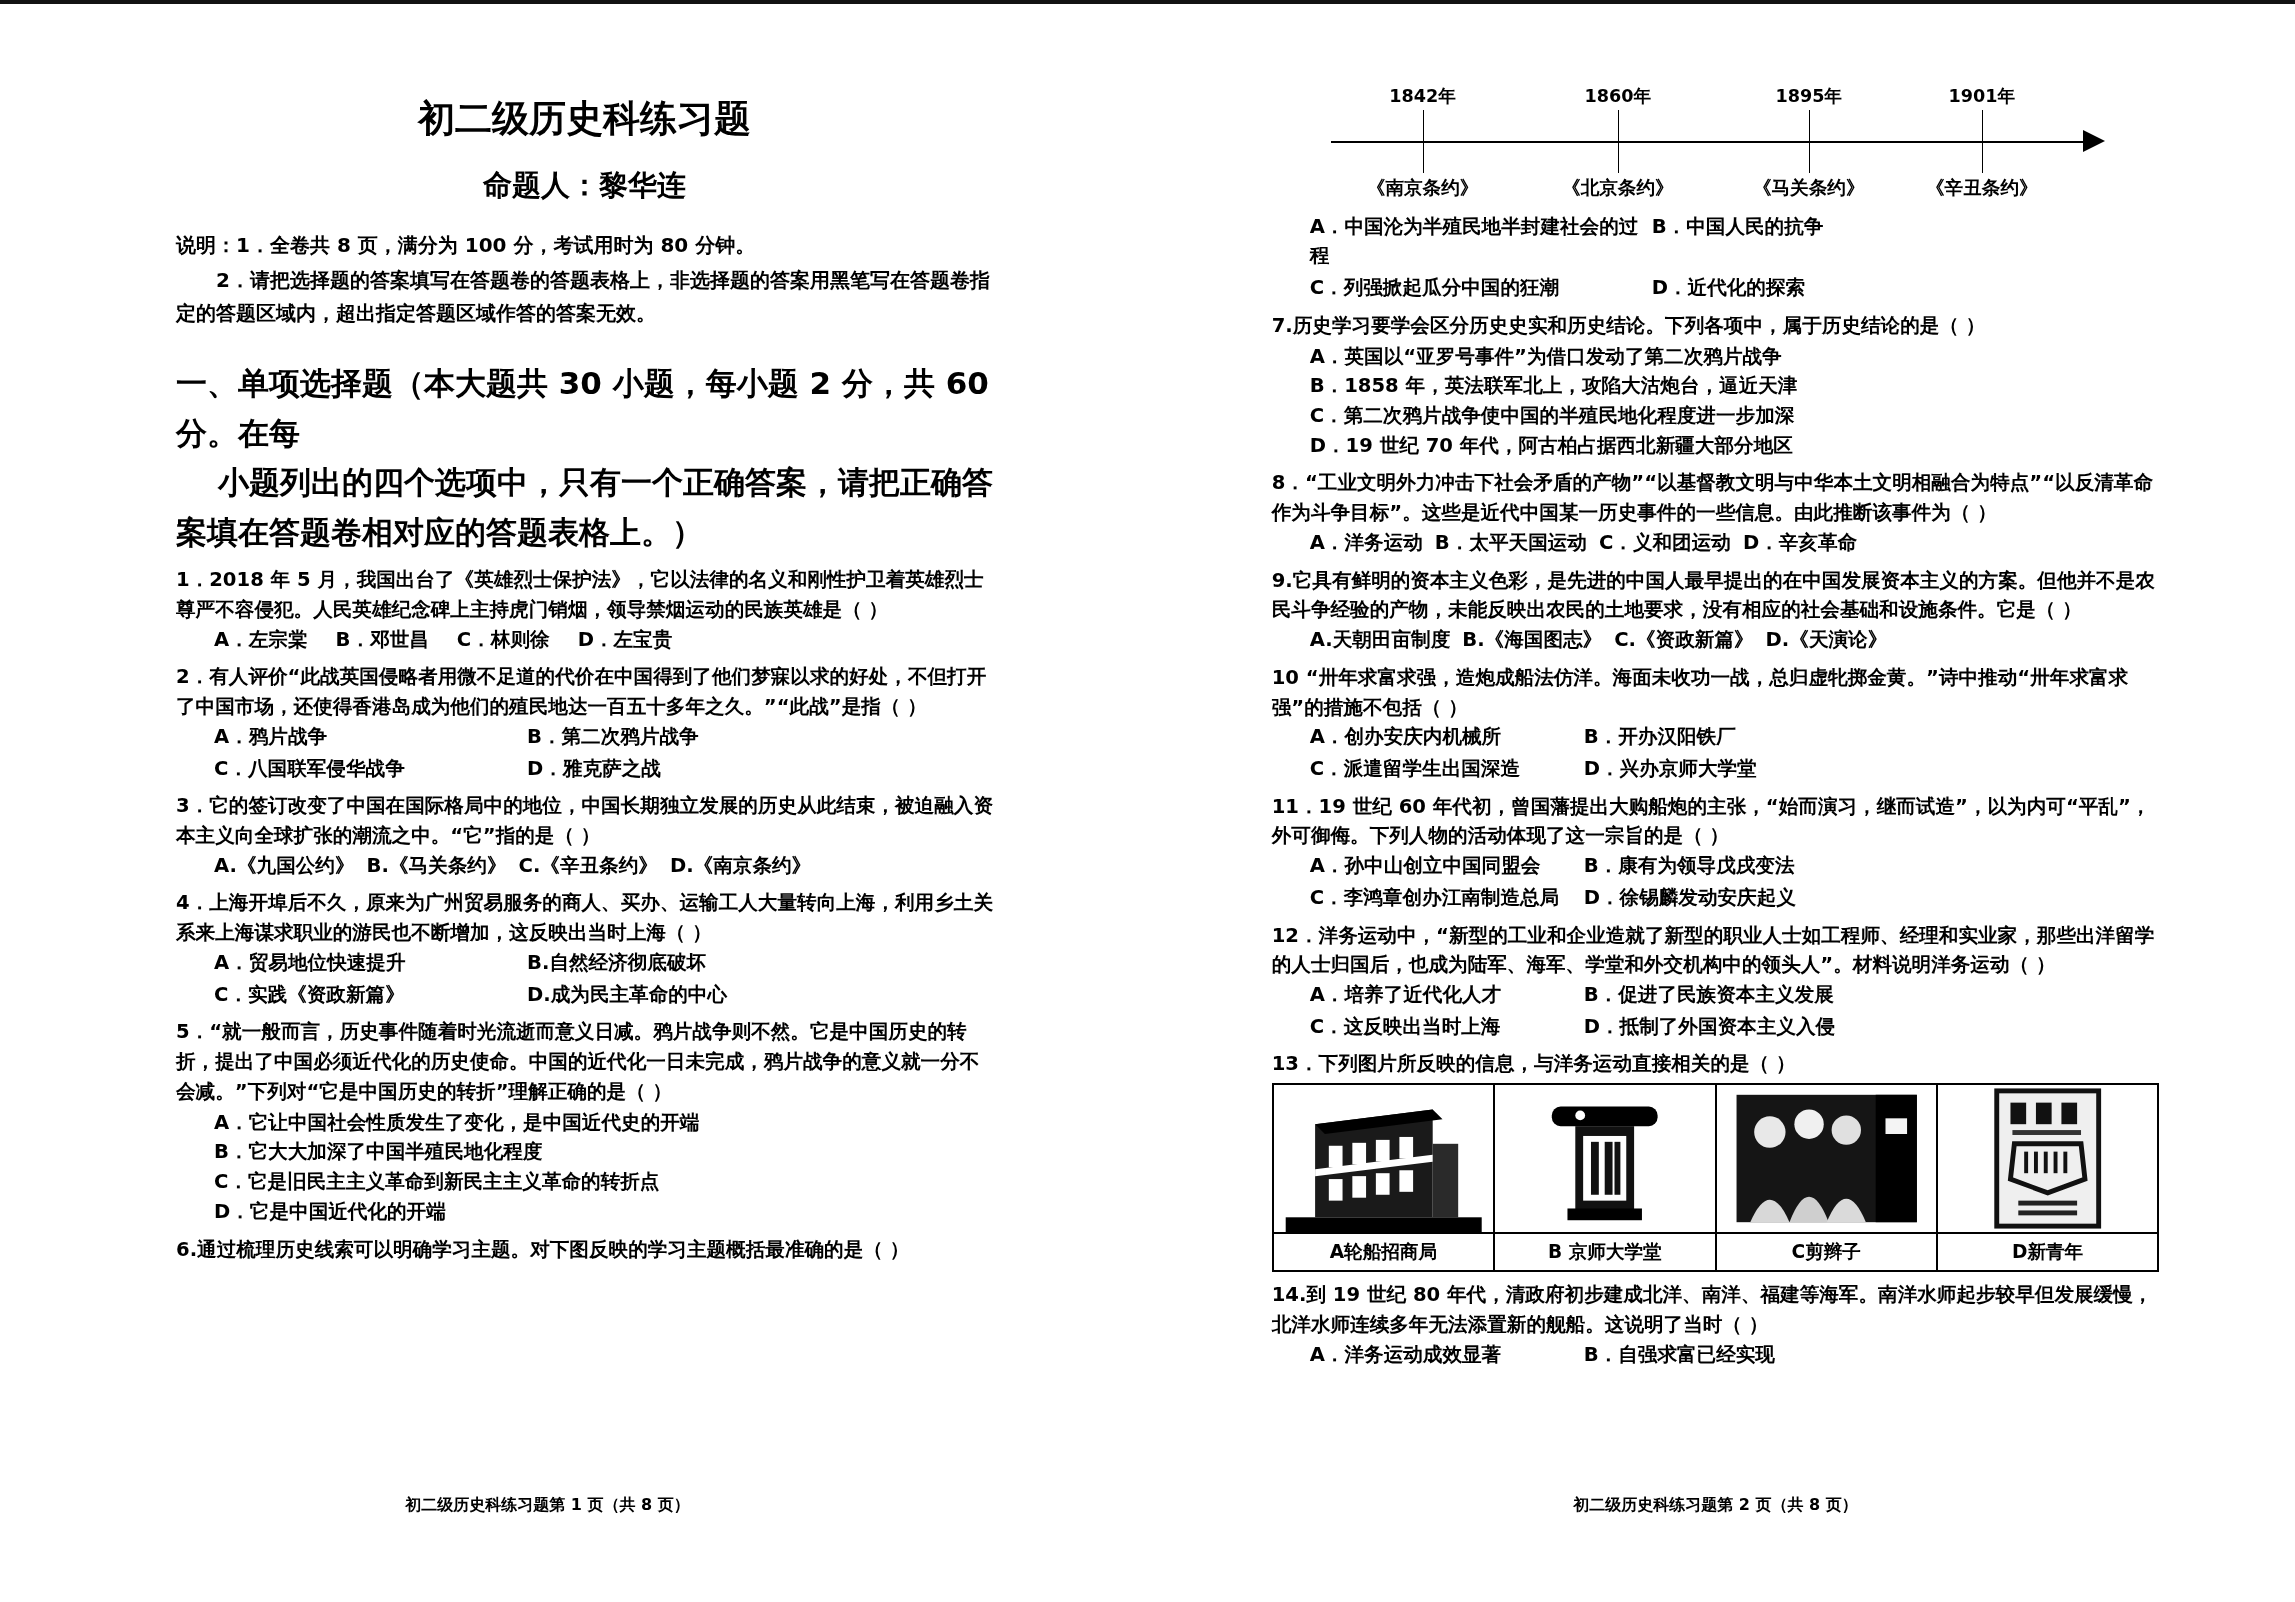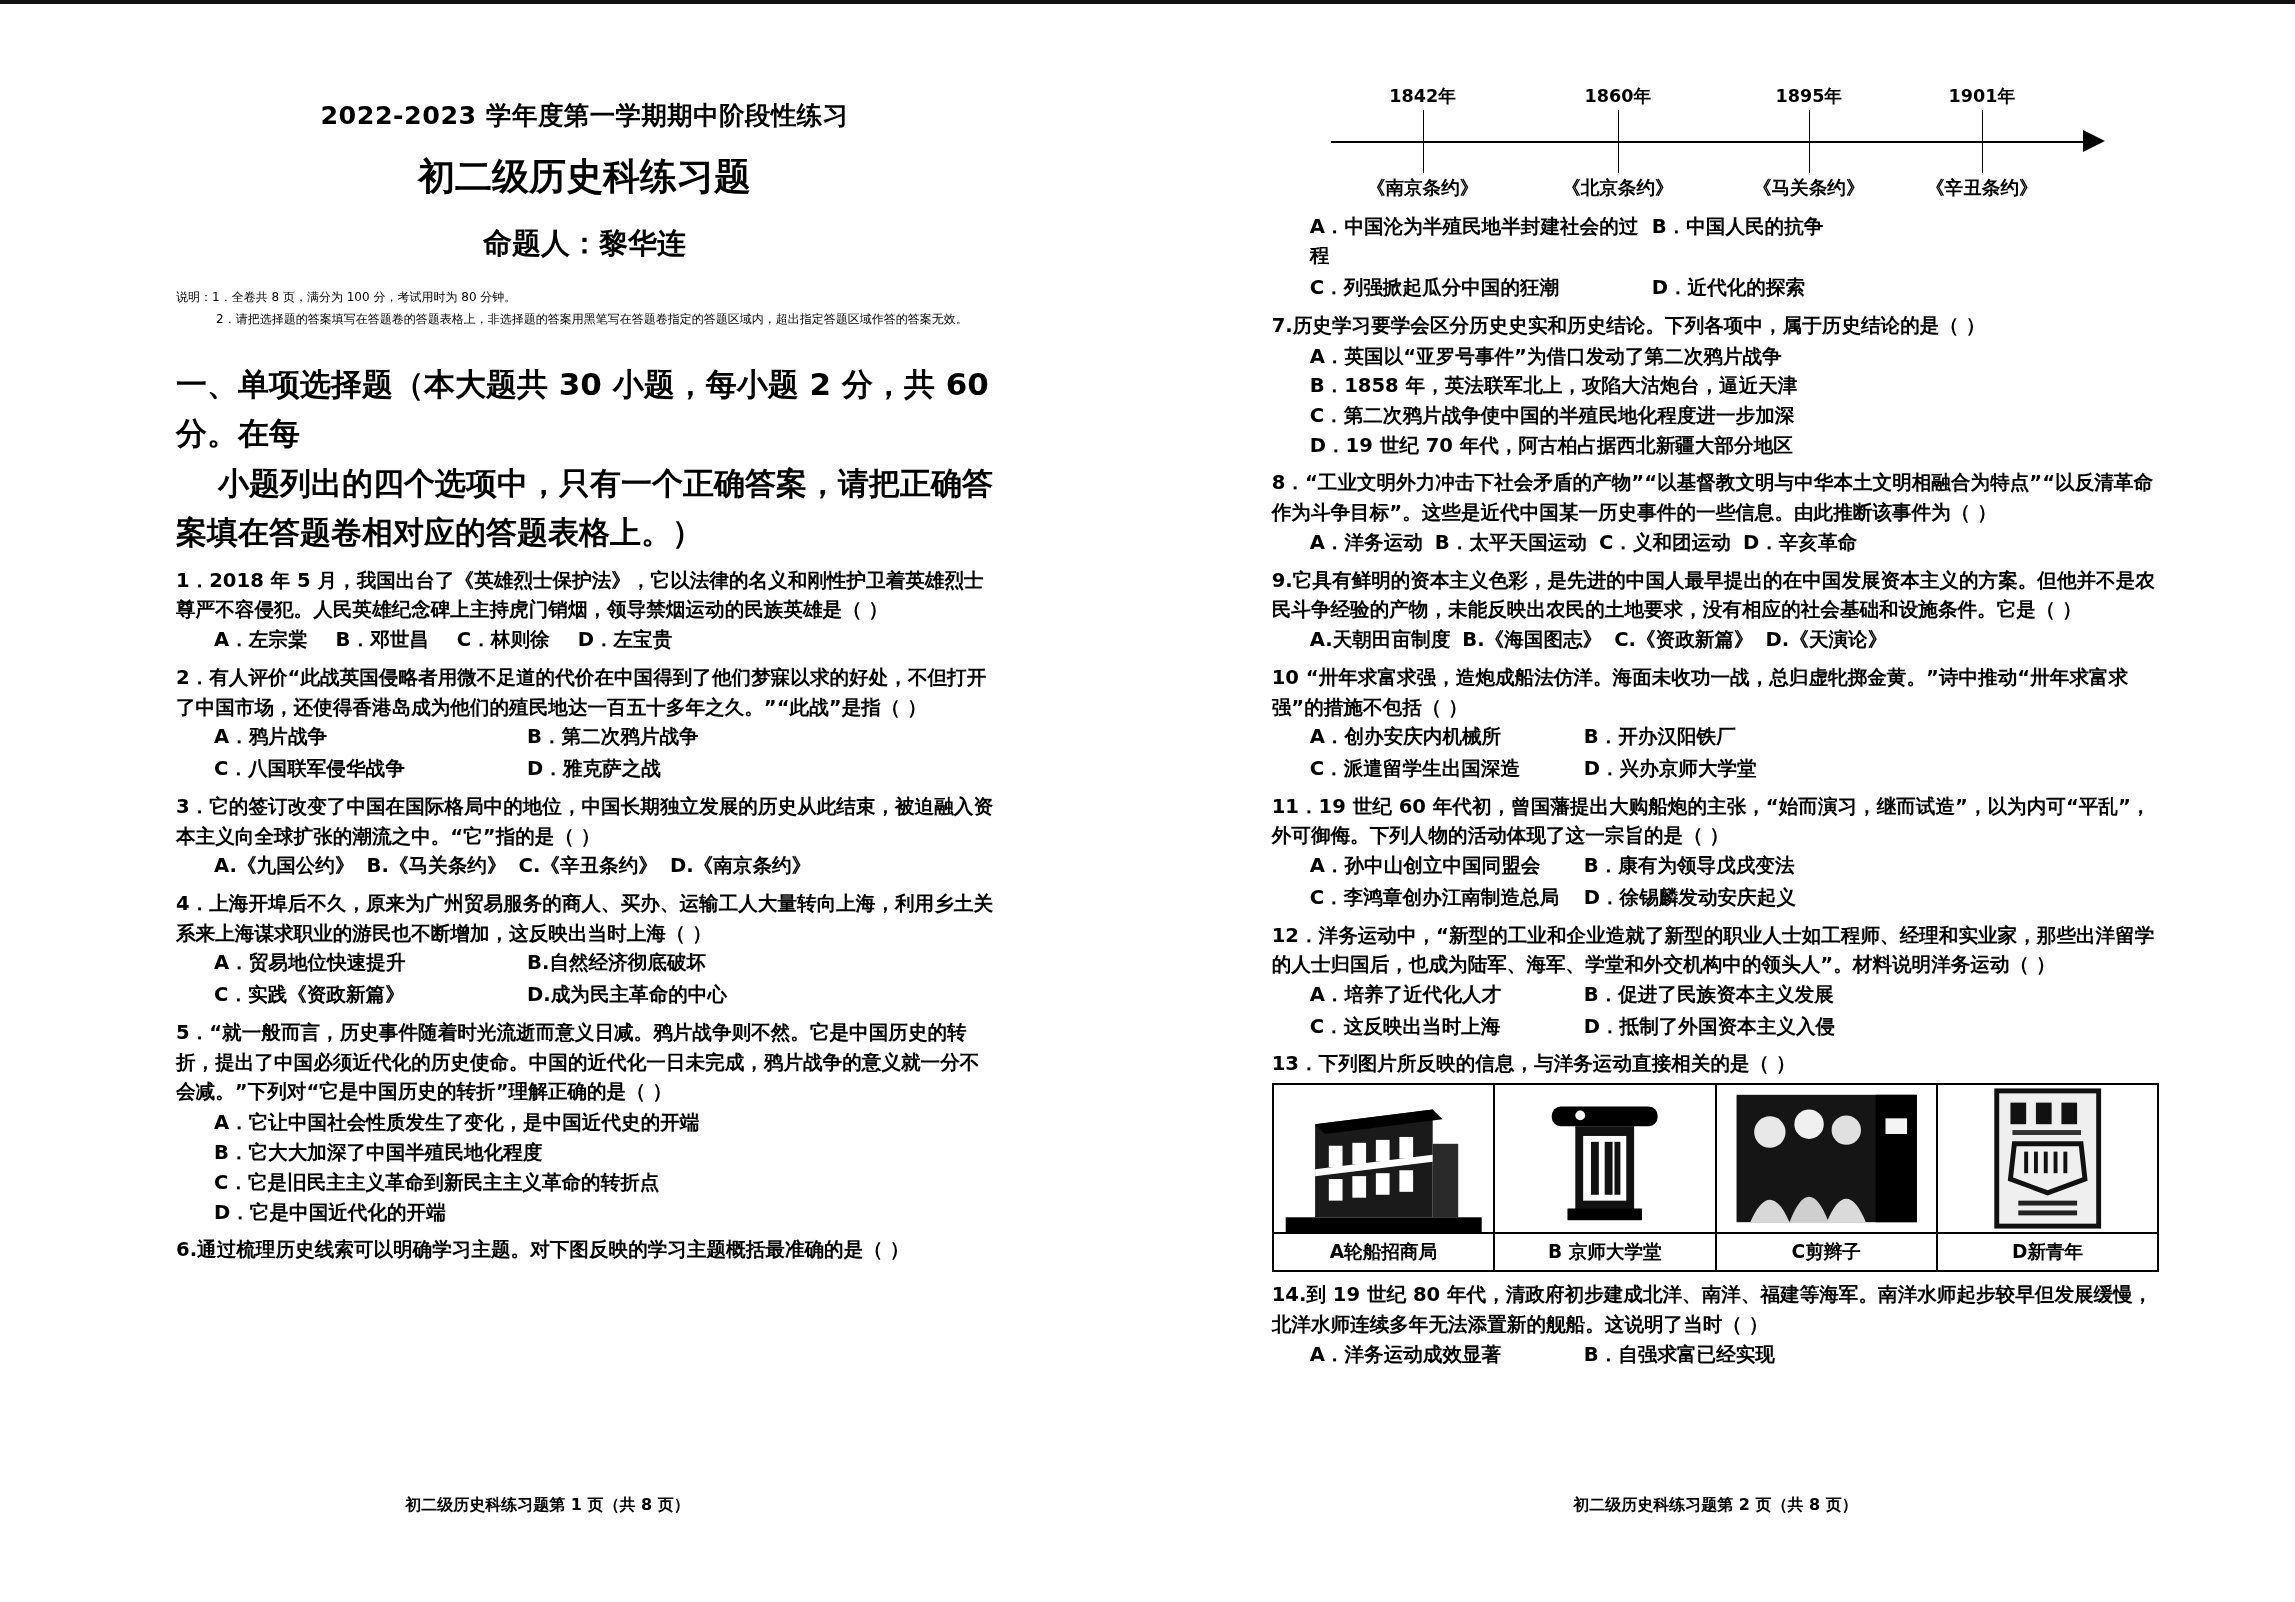--- a/index.html
+++ b/index.html
@@ -61,22 +61,22 @@
   }
   .doc-author {
     text-align: center;
     font-weight: bold;
     font-size: 29px;
     margin: 22px 0 0 0;
   }
 
   .notes {
     margin-top: 23.5px;
-    font-size: 12px;
-    font-weight: normal;
+    font-size: 20px;
+    font-weight: bold;
     line-height: 1.62;
   }
   .note-line-1 { text-indent: 0; }
   .note-line-2 { text-indent: 40px; margin-top: 2.9px; }
 
   .section-head {
     margin-top: 30px;
     font-size: 31px;
     font-weight: bold;
     line-height: 1.60;
@@ -207,21 +207,20 @@
 </style>
 </head>
 <body>
 
 <div class="scan-top-bar"></div>
 
 <div class="page">
 
   <div class="col col-left">
 
-    <div class="doc-title">2022-2023 学年度第一学期期中阶段性练习</div>
     <div class="doc-subtitle">初二级历史科练习题</div>
     <div class="doc-author">命题人：黎华连</div>
 
     <div class="notes">
       <div class="note-line-1">说明：1．全卷共 8 页，满分为 100 分，考试用时为 80 分钟。</div>
       <div class="note-line-2">2．请把选择题的答案填写在答题卷的答题表格上，非选择题的答案用黑笔写在答题卷指定的答题区域内，超出指定答题区域作答的答案无效。</div>
     </div>
 
     <div class="section-head">
       <span>一、单项选择题（本大题共 30 小题，每小题 2 分，共 60 分。在每</span>

